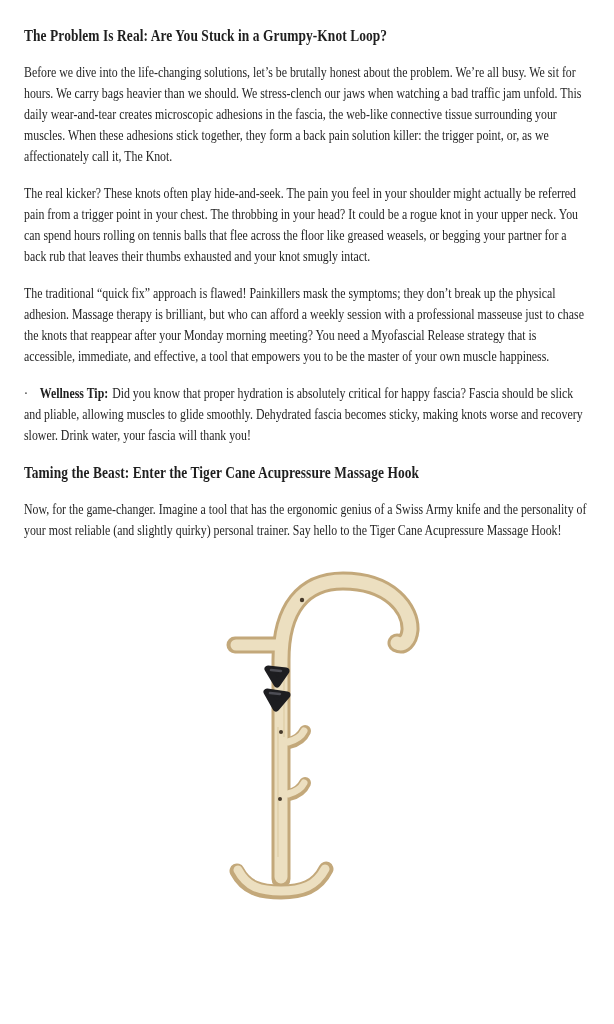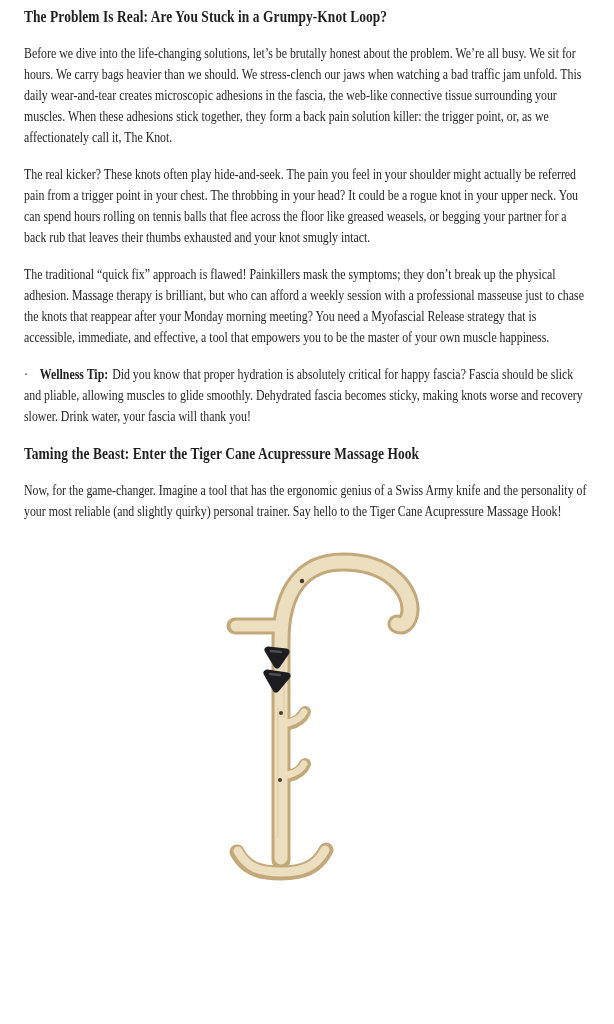--- a/index.html
+++ b/index.html
@@ -9,20 +9,21 @@
   }
   body {
     width: 614px;
     height: 1024px;
     overflow: hidden;
     font-family: "Liberation Serif", serif;
     color: #1f1f1f;
   }
   .page {
     padding: 6px 24px 0 24px;
+    margin-top: 19px;
   }
   
   .text-col {
     width: 716px;
     transform: scaleX(0.79);
     transform-origin: 0 0;
   }
   h1, h2 {
     font-size: 17px;
     line-height: 22px;

